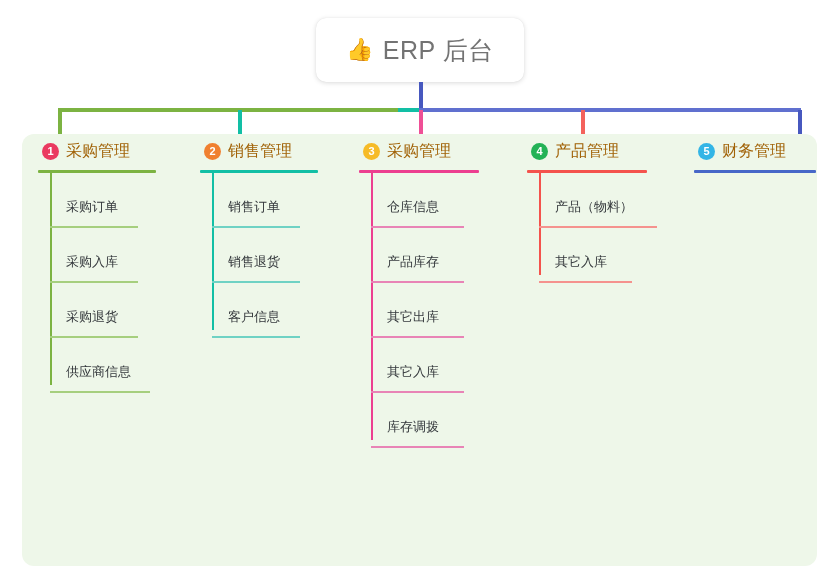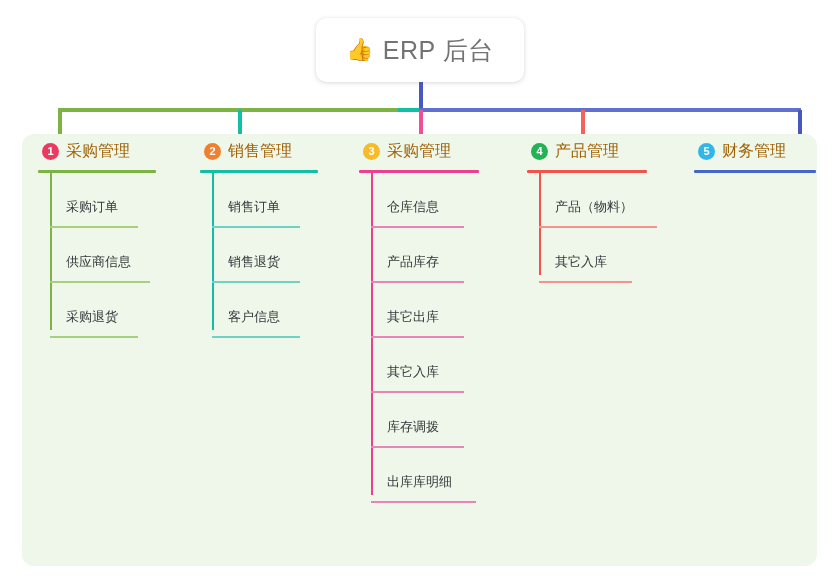--- a/index.html
+++ b/index.html
@@ -123,27 +123,31 @@
           <span class="col-title">采购管理</span>
         </div>
         <div class="head-rule hr-0" style="background: rgb(124, 179, 66);"></div>
         <div class="items">
           <div class="spine" style="background: rgb(124, 179, 66);"></div>
           <div class="item">
             <span class="item-label">采购订单</span>
             <div class="item-rule" style="background: rgb(166, 207, 126); width: 88px;"></div>
           </div>
           <div class="item">
+            <span class="item-label">采购入库</span>
+            <div class="item-rule" style="background: rgb(166, 207, 126); width: 88px;"></div>
+          </div>
+          <div class="item">
+            <span class="item-label">采购退货</span>
+            <div class="item-rule" style="background: rgb(166, 207, 126); width: 88px;"></div>
+          </div>
+          <div class="item">
             <span class="item-label">供应商信息</span>
             <div class="item-rule" style="background: rgb(166, 207, 126); width: 100px;"></div>
           </div>
-          <div class="item">
-            <span class="item-label">采购退货</span>
-            <div class="item-rule" style="background: rgb(166, 207, 126); width: 88px;"></div>
-          </div>
         </div>
       </div>
       <div class="col col-1">
         <div class="col-head">
           <span class="badge" style="background: rgb(240, 128, 48);">2</span>
           <span class="col-title">销售管理</span>
         </div>
         <div class="head-rule hr-1" style="background: rgb(18, 191, 165);"></div>
         <div class="items">
           <div class="spine" style="background: rgb(18, 191, 165);"></div>
@@ -182,24 +186,20 @@
             <div class="item-rule" style="background: rgb(232, 132, 182); width: 93px;"></div>
           </div>
           <div class="item">
             <span class="item-label">其它入库</span>
             <div class="item-rule" style="background: rgb(232, 132, 182); width: 93px;"></div>
           </div>
           <div class="item">
             <span class="item-label">库存调拨</span>
             <div class="item-rule" style="background: rgb(232, 132, 182); width: 93px;"></div>
           </div>
-          <div class="item">
-            <span class="item-label">出库库明细</span>
-            <div class="item-rule" style="background: rgb(232, 132, 182); width: 105px;"></div>
-          </div>
         </div>
       </div>
       <div class="col col-3">
         <div class="col-head">
           <span class="badge" style="background: rgb(35, 178, 86);">4</span>
           <span class="col-title">产品管理</span>
         </div>
         <div class="head-rule hr-3" style="background: rgb(244, 83, 77);"></div>
         <div class="items">
           <div class="spine" style="background: rgb(244, 83, 77);"></div>

